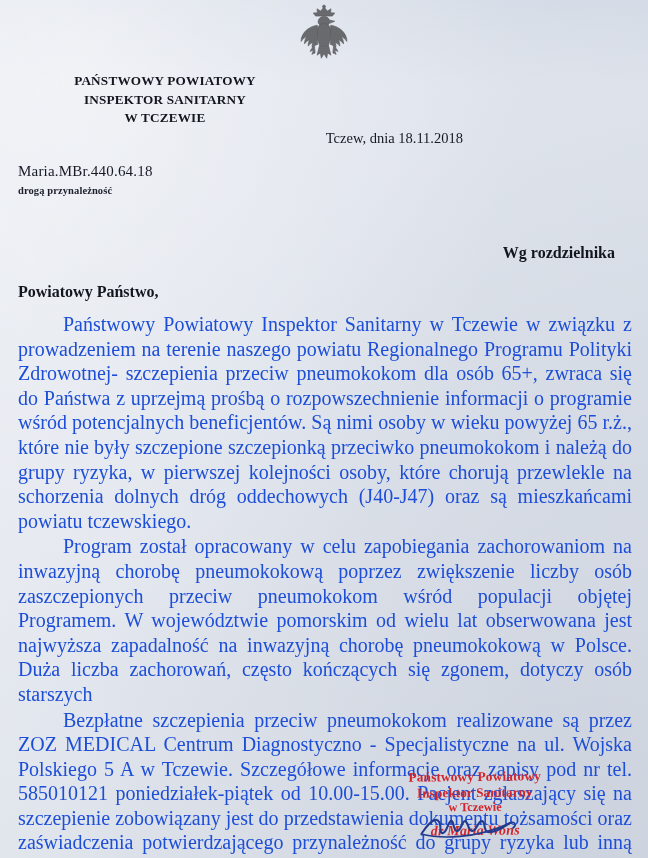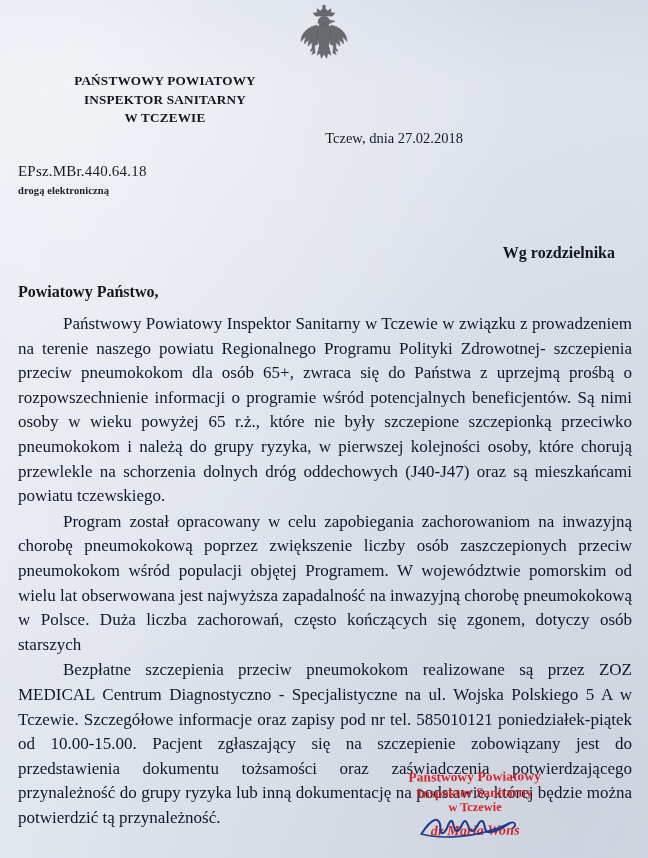--- a/index.html
+++ b/index.html
@@ -74,24 +74,24 @@
   }
 
   
   .body{
     position:absolute;left:18px;top:312px;width:614px;
   }
   .body p{
     margin:0 0 1px 0;
     text-align:justify;
     text-justify:inter-word;
-    font-size:17px;
+    font-size:20px;
     line-height:24.6px;
     text-indent:45px;
-    color:#0f172a;
+    color:#1d4ed8;
     hyphens:none;
   }
 
   
   .stamp{
     position:absolute;left:370px;top:770px;width:210px;
     text-align:center;
     color:#d2252b;
     font-family:"Liberation Serif","DejaVu Serif",serif;
     font-weight:bold;
@@ -140,24 +140,24 @@
       </g>
     </svg>
   </div>
 
   <div class="letterhead">
     <div>PAŃSTWOWY POWIATOWY</div>
     <div>INSPEKTOR SANITARNY</div>
     <div>W TCZEWIE</div>
   </div>
 
-  <div class="refno">EPsz.MBr.440.64.18</div>
-  <div class="refsub">drogą elektroniczną</div>
+  <div class="refno">Maria.MBr.440.64.18</div>
+  <div class="refsub">drogą przynależność</div>
 
-  <div class="dateline">Tczew, dnia 27.02.2018</div>
+  <div class="dateline">Tczew, dnia 18.11.2018</div>
 
   <div class="addressee">Wg rozdzielnika</div>
 
   <div class="salutation">Powiatowy Państwo,</div>
 
   <div class="body">
     <p>Państwowy Powiatowy Inspektor Sanitarny w Tczewie w związku z prowadzeniem na terenie naszego powiatu Regionalnego Programu Polityki Zdrowotnej- szczepienia przeciw pneumokokom dla osób 65+, zwraca się do Państwa z uprzejmą prośbą o rozpowszechnienie informacji o programie wśród potencjalnych beneficjentów. Są nimi osoby w wieku powyżej 65 r.ż., które nie były szczepione szczepionką przeciwko pneumokokom i należą do grupy ryzyka, w pierwszej kolejności osoby, które chorują przewlekle na schorzenia dolnych dróg oddechowych (J40-J47) oraz są mieszkańcami powiatu tczewskiego.</p>
     <p>Program został opracowany w celu zapobiegania zachorowaniom na inwazyjną chorobę pneumokokową poprzez zwiększenie liczby osób zaszczepionych przeciw pneumokokom wśród populacji objętej Programem. W województwie pomorskim od wielu lat obserwowana jest najwyższa zapadalność na inwazyjną chorobę pneumokokową w Polsce. Duża liczba zachorowań, często kończących się zgonem, dotyczy osób starszych</p>
     <p>Bezpłatne szczepienia przeciw pneumokokom realizowane są przez ZOZ MEDICAL Centrum Diagnostyczno - Specjalistyczne na ul. Wojska Polskiego 5 A w Tczewie. Szczegółowe informacje oraz zapisy pod nr tel. 585010121 poniedziałek-piątek od 10.00-15.00. Pacjent zgłaszający się na szczepienie zobowiązany jest do przedstawienia dokumentu tożsamości oraz zaświadczenia potwierdzającego przynależność do grupy ryzyka lub inną dokumentację na podstawie, której będzie można potwierdzić tą przynależność.</p>
   </div>

